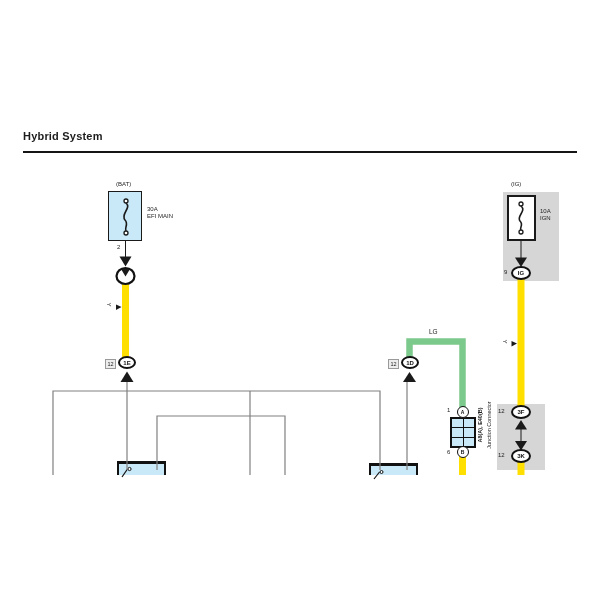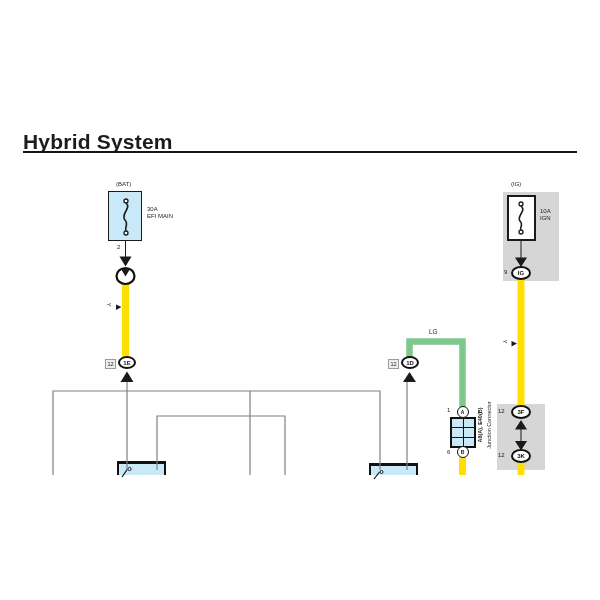--- a/index.html
+++ b/index.html
@@ -2,21 +2,21 @@
 <html style="--wire_yellow: #FFDF00; --wire_green: #7CC98C; --light_blue: #C9E9F8; --gray_bg: #D6D6D6; --line_gray: #808080; --ink: #1A1A1A;"><head>
 <meta charset="utf-8">
 <style>
   html,body { margin:0; padding:0; background:#fff; }
   .canvas {
     position:relative; width:600px; height:600px; background:#fff;
     font-family:"Liberation Sans", sans-serif; overflow:hidden; color:#1a1a1a;
   }
   .abs { position:absolute; }
   .tiny { font-size:6px; line-height:7px; color:#1f1f1f; white-space:nowrap; }
-  .page-title { font-size:21px; font-weight:bold; color:#1c1c1c; letter-spacing:0.2px; }
+  .page-title { font-size:11px; font-weight:bold; color:#1c1c1c; letter-spacing:0.2px; }
   .title-rule { height:2px; background:#151515; }
   .fuse-box { box-sizing:border-box; background:var(--light_blue,#C9E9F8); border:1.8px solid #1a1a1a; }
   .fuse-box.white { background:#ffffff; border-width:2.5px; }
   .gray-bg { background:var(--gray_bg,#D6D6D6); }
   .tag-pin {
     font-size:5.5px; line-height:6px; background:#ededed; border:0.5px solid #9a9a9a;
     padding:1px 1.5px; color:#222; white-space:nowrap;
   }
   .pin-plain { font-size:6px; line-height:7px; color:#1f1f1f; }
   .tag-oval {

